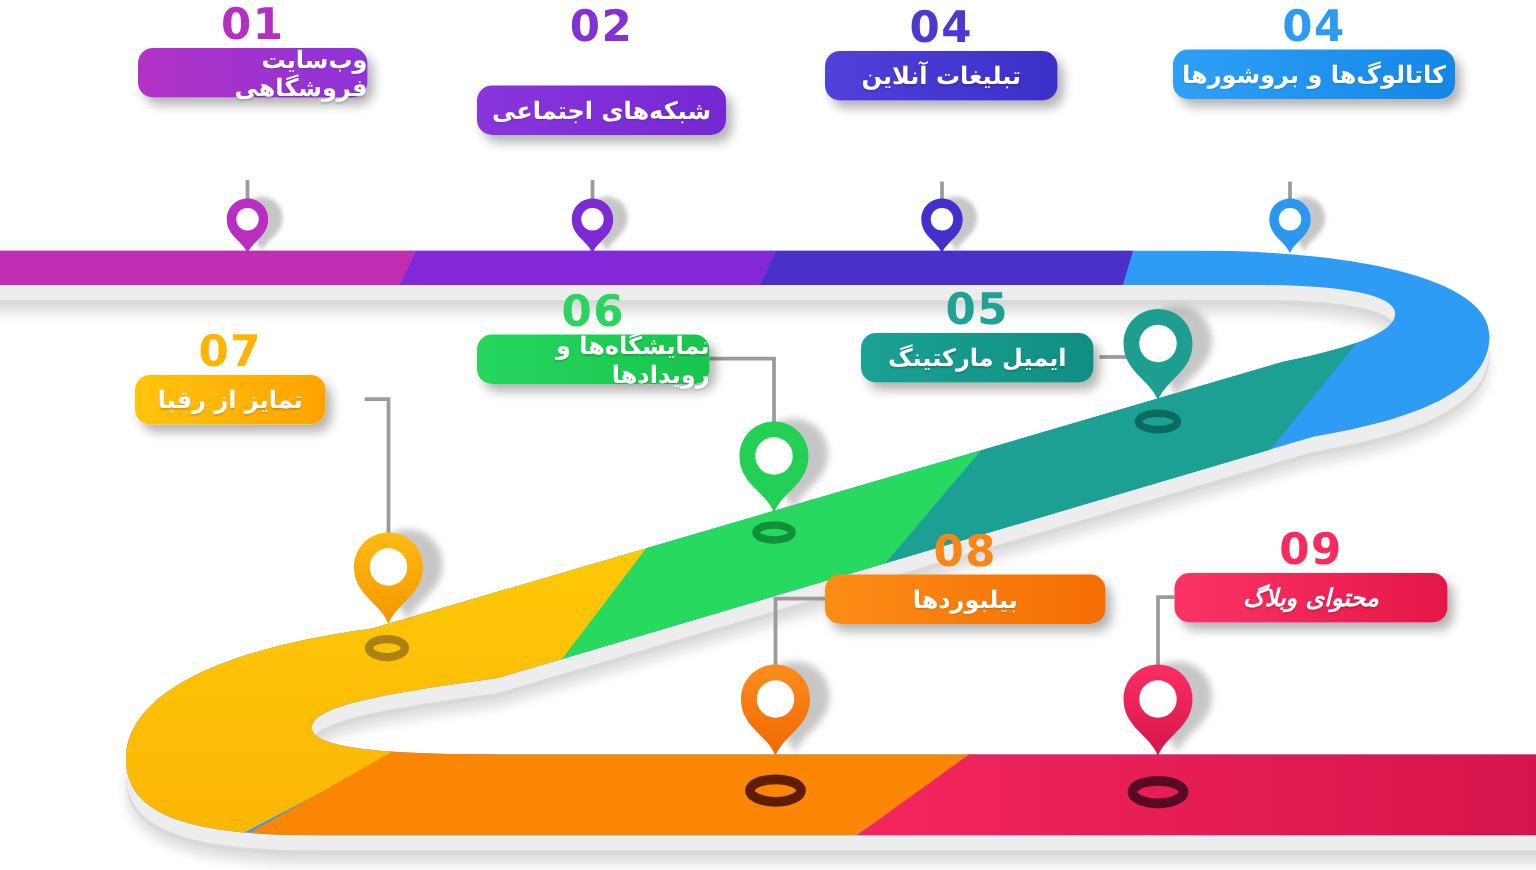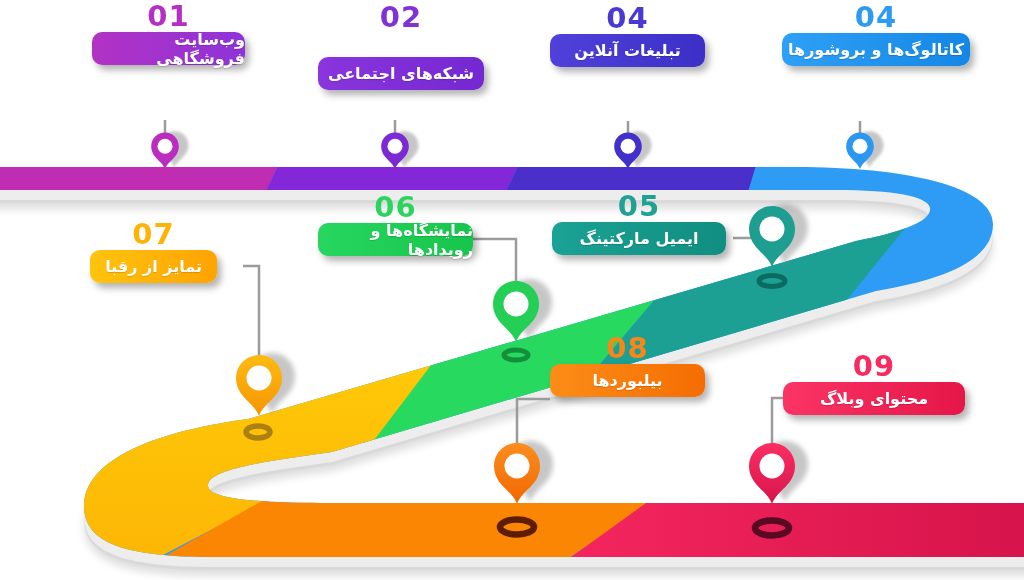--- a/index.html
+++ b/index.html
@@ -18,35 +18,35 @@
     display:flex;align-items:center;justify-content:center;
     direction:rtl;color:#ffffff;font-size:16px;font-weight:700;
     box-shadow:4px 5px 7px rgba(0,0,0,.30);
     text-shadow:0 1px 1px rgba(0,0,0,.15);
   }
   
   .m1{left:92px;top:32px;width:153px;}
   .m2{left:318px;top:33px;width:166px;}
   .m3{left:550px;top:34px;width:155px;}
   .m4{left:782px;top:33px;width:188px;}
-  .m5{left:552px;top:222px;width:174px;}
+  .m5{left:574px;top:222px;width:155px;}
   .m6{left:318px;top:223px;width:155px;}
   .m7{left:90px;top:250px;width:127px;}
-  .m8{left:550px;top:364px;width:155px;}
+  .m8{left:550px;top:383px;width:187px;}
   .m9{left:783px;top:382px;width:182px;}
   
   .m1 .box{background:linear-gradient(90deg,#b232c4,#8e33d8);}
   .m2 .box{background:linear-gradient(90deg,#8a35dd,#7428d2);margin-top:24px;}
   .m3 .box{background:linear-gradient(90deg,#4f41d9,#3c2fc8);}
   .m4 .box{background:linear-gradient(90deg,#2ea0f6,#1487e6);}
   .m5 .box{background:linear-gradient(90deg,#1aa294,#108e81);}
   .m6 .box{background:linear-gradient(90deg,#27d65f,#17c54c);}
   .m7 .box{background:linear-gradient(90deg,#ffc40e,#ffa301);}
   .m8 .box{background:linear-gradient(90deg,#fc8d17,#f56d02);}
-  .m9 .box{background:linear-gradient(90deg,#fb3466,#e51648);}
+  .m9 .box{background:linear-gradient(90deg,#fb3466,#e51648);font-style:italic;}
   
   .m1 .num{color:#b52fc5;}
   .m2 .num{color:#8032d6;}
   .m3 .num{color:#4a3ad2;}
   .m4 .num{color:#2e9bf3;}
   .m5 .num{color:#1fa193;}
   .m6 .num{color:#2bd45f;}
   .m7 .num{color:#ffb405;}
   .m8 .num{color:#fb8618;}
   .m9 .num{color:#f92a5d;}

